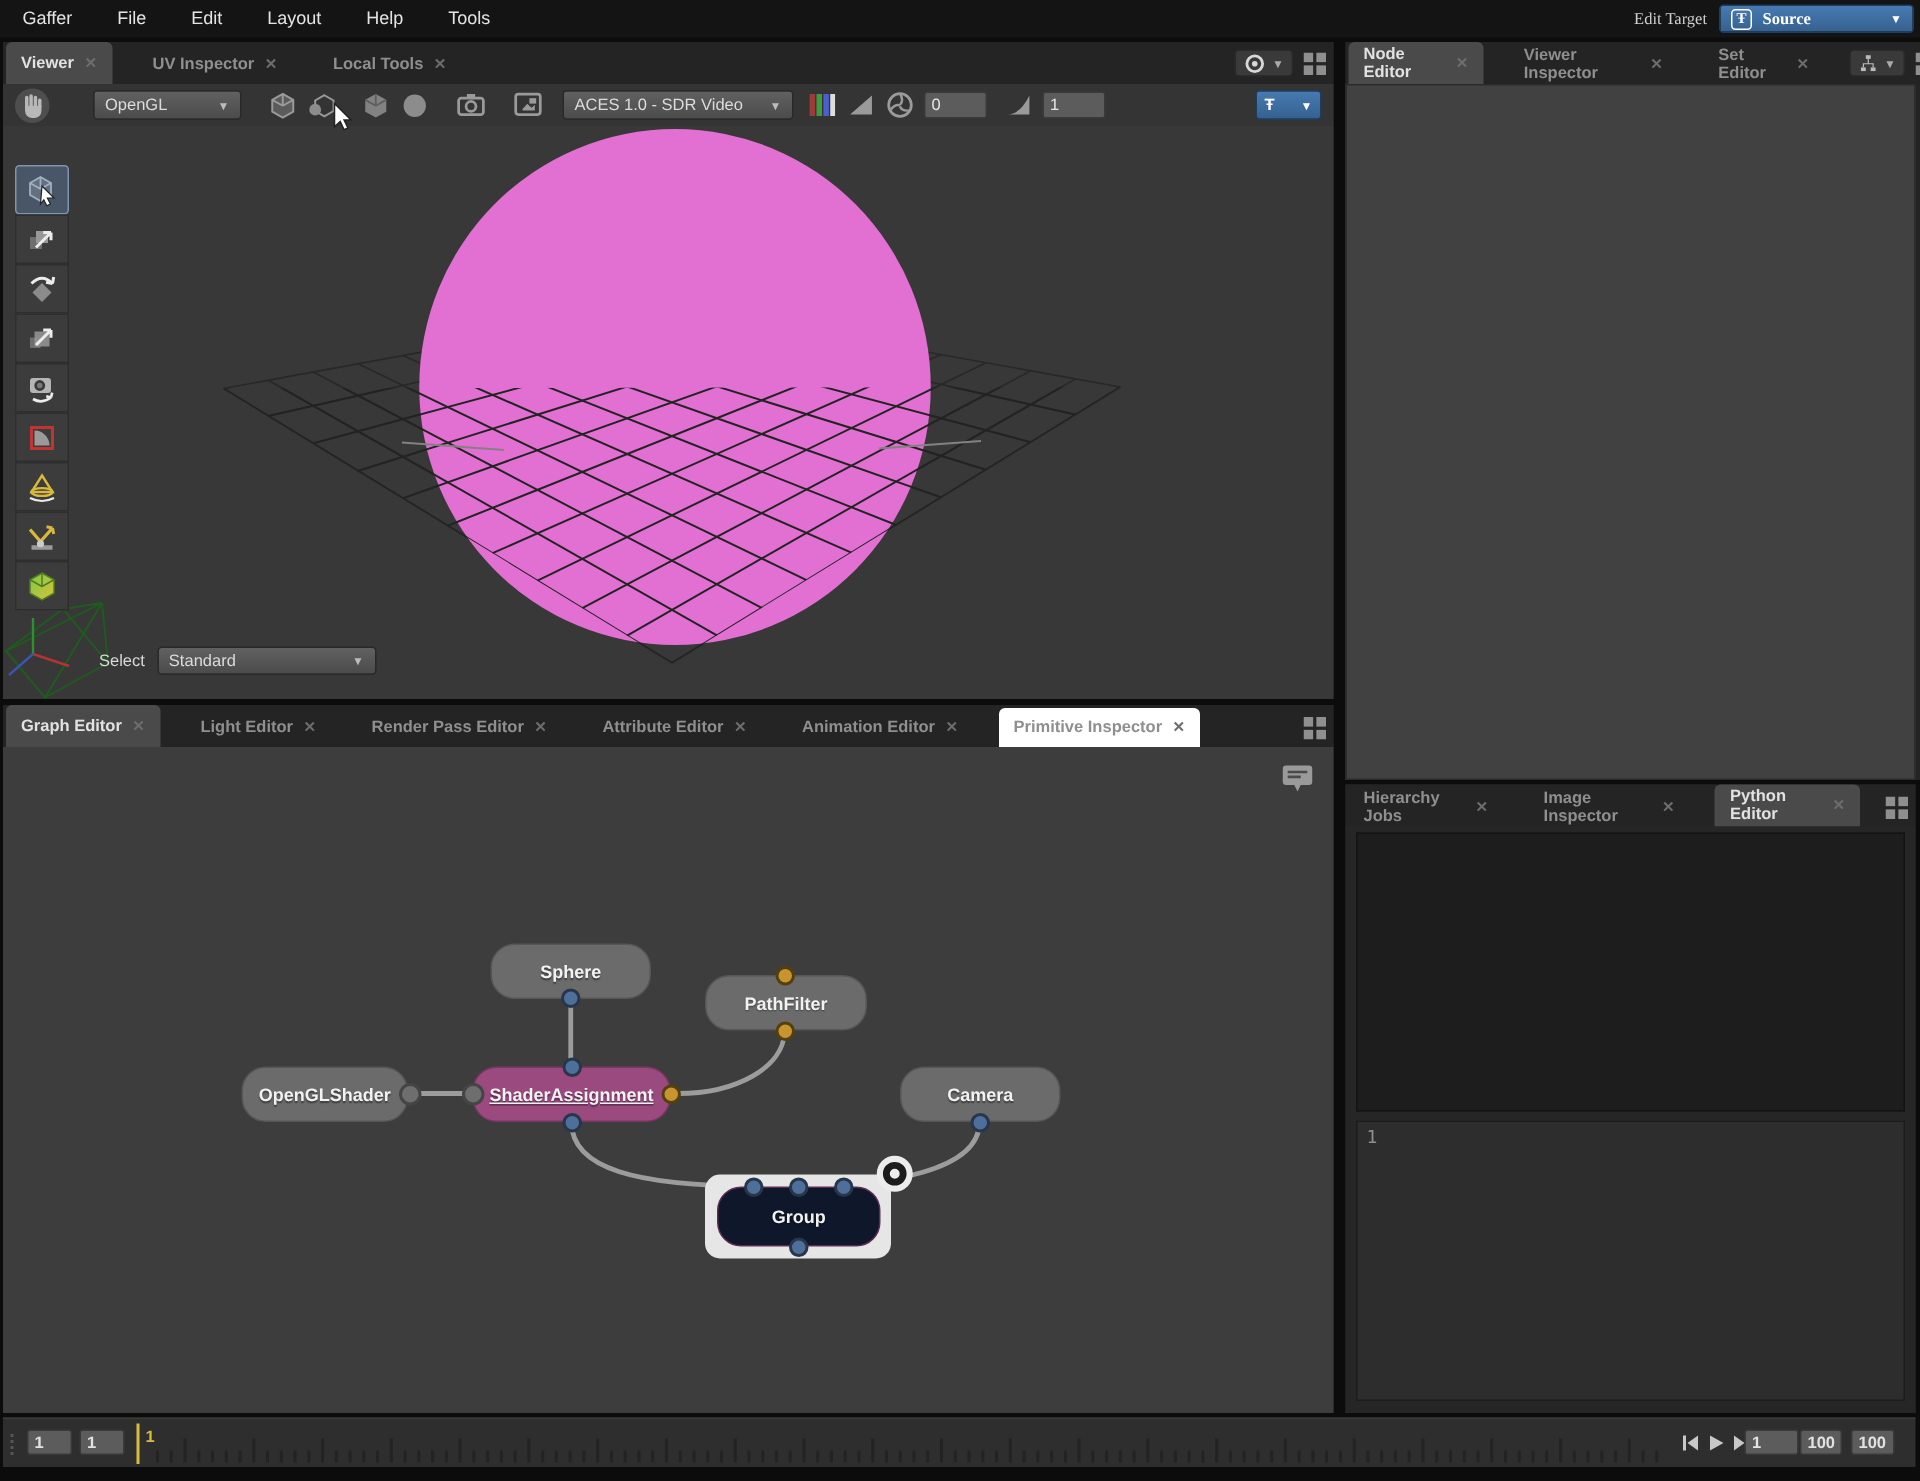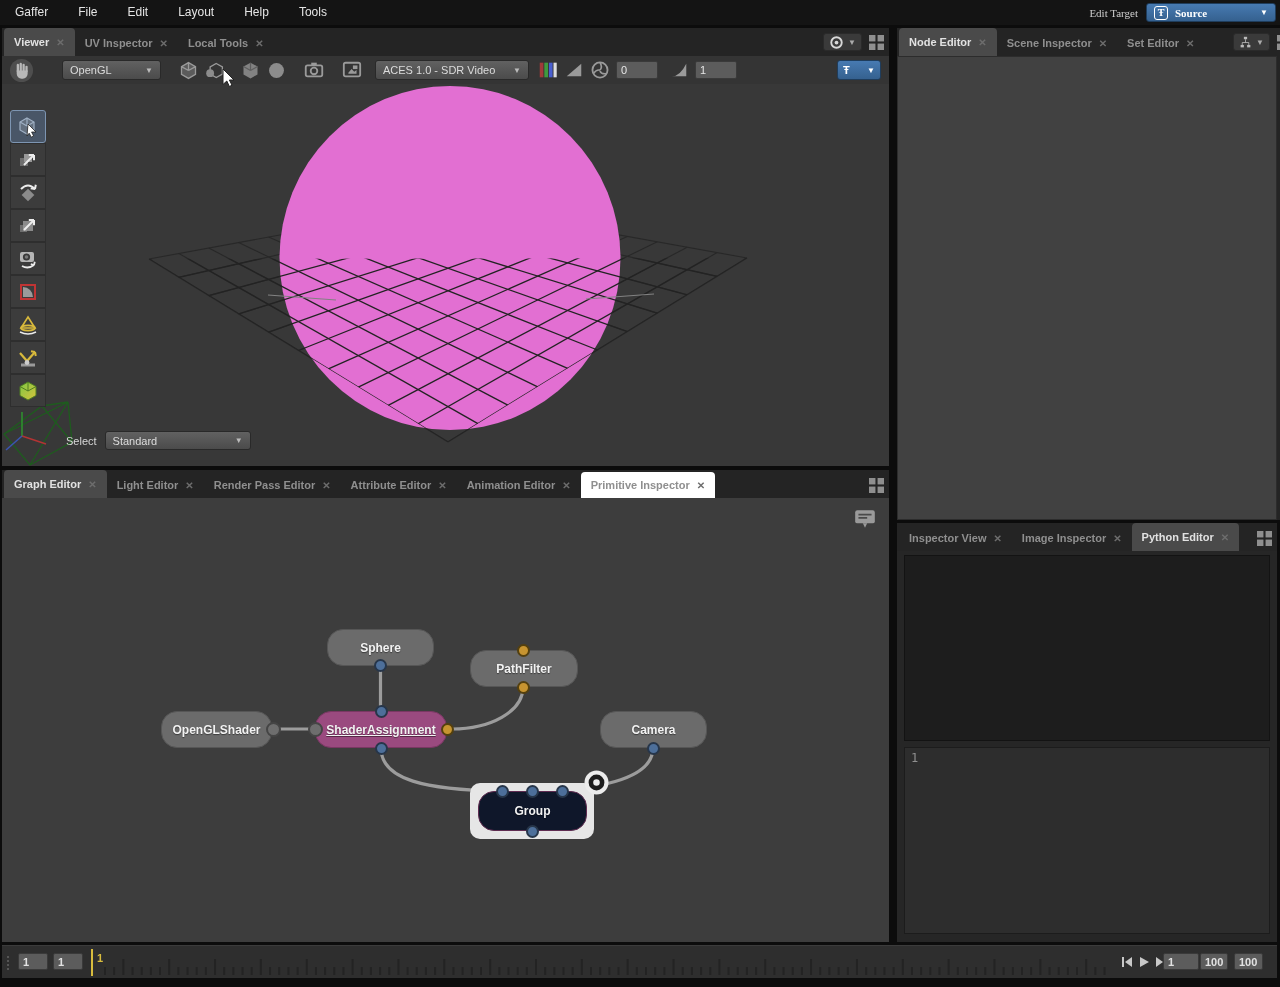--- a/index.html
+++ b/index.html
@@ -10,21 +10,21 @@
   #menubar { position:absolute; left:0; top:0; width:1280px; height:25px; background:#141414; display:flex; align-items:center; }
   .menu-item { color:#e4e4e4; font-size:12px; font-weight:normal; padding:0 15px; line-height:25px; cursor:default; }
   #edit-target-wrap { margin-left:auto; display:flex; align-items:center; gap:8px; padding-right:4px;font-family:Liberation Serif, serif; }
   #edit-target-label { color:#cfcfcf; font-size:11px; }
   .blue-dd { background:linear-gradient(#477ab2,#35618f); border:1px solid #1f3d5c; border-radius:3px; color:#fff; display:flex; align-items:center; font-size:11px; font-weight:bold; }
   .scope-box { border:1.5px solid #fff; border-radius:3px; width:14px; height:14px; display:flex; align-items:center; justify-content:center; font-size:10px; font-weight:bold; color:#fff; }
   .dd-arrow { font-size:8px; color:inherit; }
 
   
   .panel { position:absolute; background:#242424; }
-  .tabbar { position:absolute; left:0; top:0; right:0; height:28px; background:#242424; display:flex; align-items:flex-end; padding-left:2px; }
+  .tabbar { position:absolute; left:0; top:0; right:0; height:28px; background:#242424; display:flex; align-items:flex-end; padding-left:2px;gap:17px; }
   .tab { display:inline-flex; align-items:center; gap:7px; height:26px; padding:0 10px; font-size:11px; font-weight:bold; color:#8f8f8f; cursor:default; }
   .tab.active { background:#4a4a4a; border-radius:4px 4px 0 0; color:#e2e2e2; height:28px; }
   .tab-close { font-size:10px; color:#6d6d6d; font-weight:bold; }
   .tabbar-right { margin-left:auto; display:flex; align-items:center; gap:7px; padding-right:5px; padding-bottom:5px; }
   .mini-btn { background:#3a3a3a; border:1px solid #2a2a2a; border-radius:3px; height:18px; display:flex; align-items:center; gap:4px; padding:0 5px; color:#aaa; font-size:8px; }
 
   
   #viewer-panel { left:2px; top:28px; width:887px; height:438px; }
   #viewer-toolbar { position:absolute; left:0; top:28px; width:887px; height:28px; background:#343434; display:flex; align-items:center; }
   .tool-ic { width:26px; height:24px; display:flex; align-items:center; justify-content:center; }
@@ -474,21 +474,21 @@
   </div>
 </div>
 
 <div id="right-top-panel" class="panel">
   <div class="tabbar">
     <div class="tab active">
       <span>Node Editor</span>
       <span class="tab-close">✕</span>
     </div>
     <div class="tab">
-      <span>Scene Inspector</span>
+      <span>Viewer Inspector</span>
       <span class="tab-close">✕</span>
     </div>
     <div class="tab">
       <span>Set Editor</span>
       <span class="tab-close">✕</span>
     </div>
     <div class="tabbar-right">
       <div class="mini-btn">
         <svg width="13" height="13" viewBox="0 0 16 16">
             <g fill="#bbb">
@@ -509,21 +509,21 @@
           </g>
         </svg>
     </div>
   </div>
   <div id="node-editor-content"></div>
 </div>
 
 <div id="right-bottom-panel" class="panel">
   <div class="tabbar">
     <div class="tab">
-      <span>Inspector View</span>
+      <span>Hierarchy Jobs</span>
       <span class="tab-close">✕</span>
     </div>
     <div class="tab">
       <span>Image Inspector</span>
       <span class="tab-close">✕</span>
     </div>
     <div class="tab active">
       <span>Python Editor</span>
       <span class="tab-close">✕</span>
     </div>

